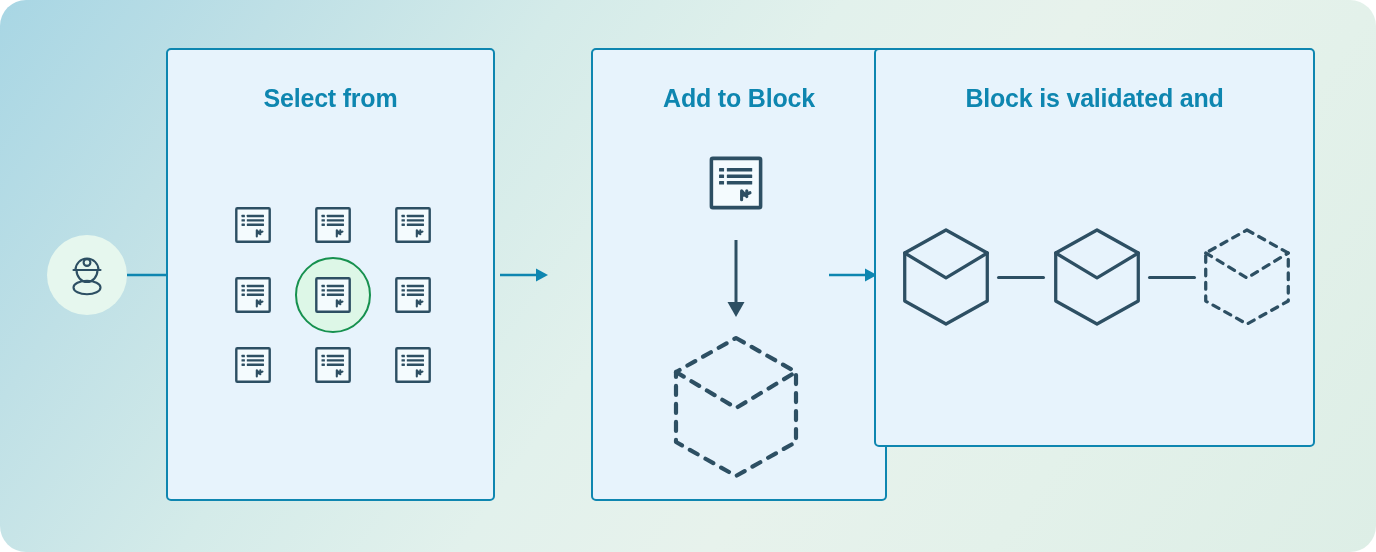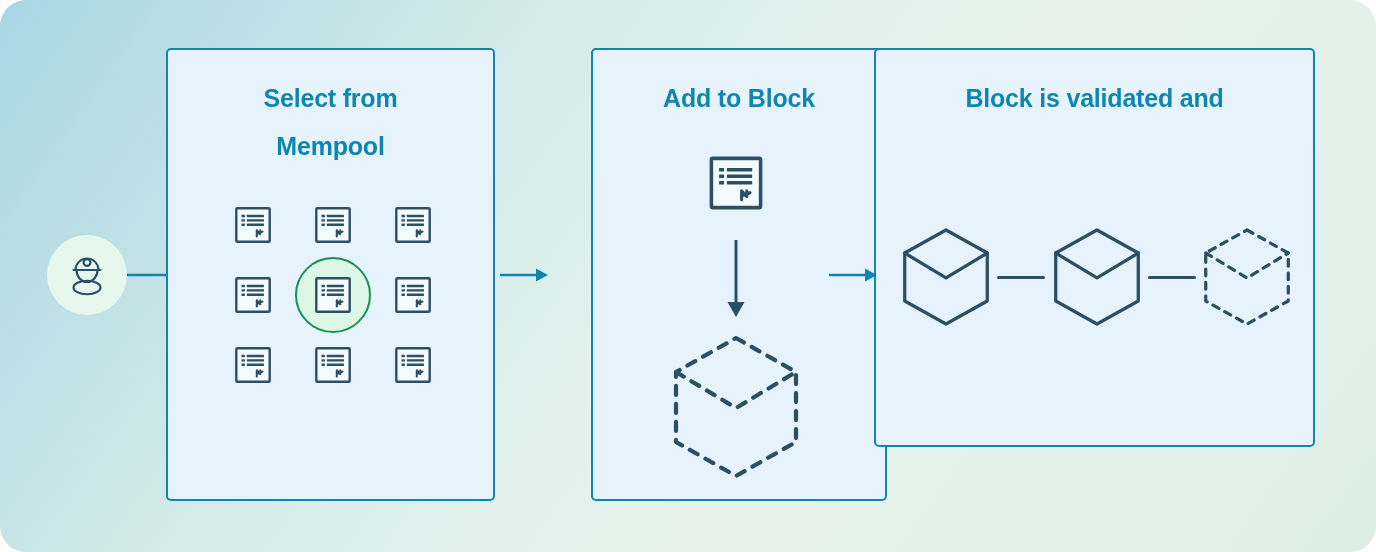--- a/index.html
+++ b/index.html
@@ -163,21 +163,20 @@
     </g>
   </svg>
 
   <svg class="connector" id="connector-1" viewBox="0 0 120 22" preserveAspectRatio="none">
     <line x1="0" y1="11" x2="118" y2="11" stroke="#0e86b0" stroke-width="2.6"></line>
   </svg>
 
   <div class="panel" id="panel-1">
     <div class="panel-title">
       <span>Select from</span>
-      <span>Mempool</span>
     </div>
 
     <div class="tx-grid">
 
       <div class="tx-cell">
         <svg class="tx-icon" viewBox="0 0 38 38">
           <rect x="2.3" y="2.3" width="33.4" height="33.4" rx="1" fill="#f4fbfe" stroke="#2d4f63" stroke-width="2.4"></rect>
           <g fill="#2d4f63">
             <rect x="7.5" y="8.8" width="3.4" height="2.4" rx="0.4"></rect>
             <rect x="7.5" y="13.2" width="3.4" height="2.4" rx="0.4"></rect>

